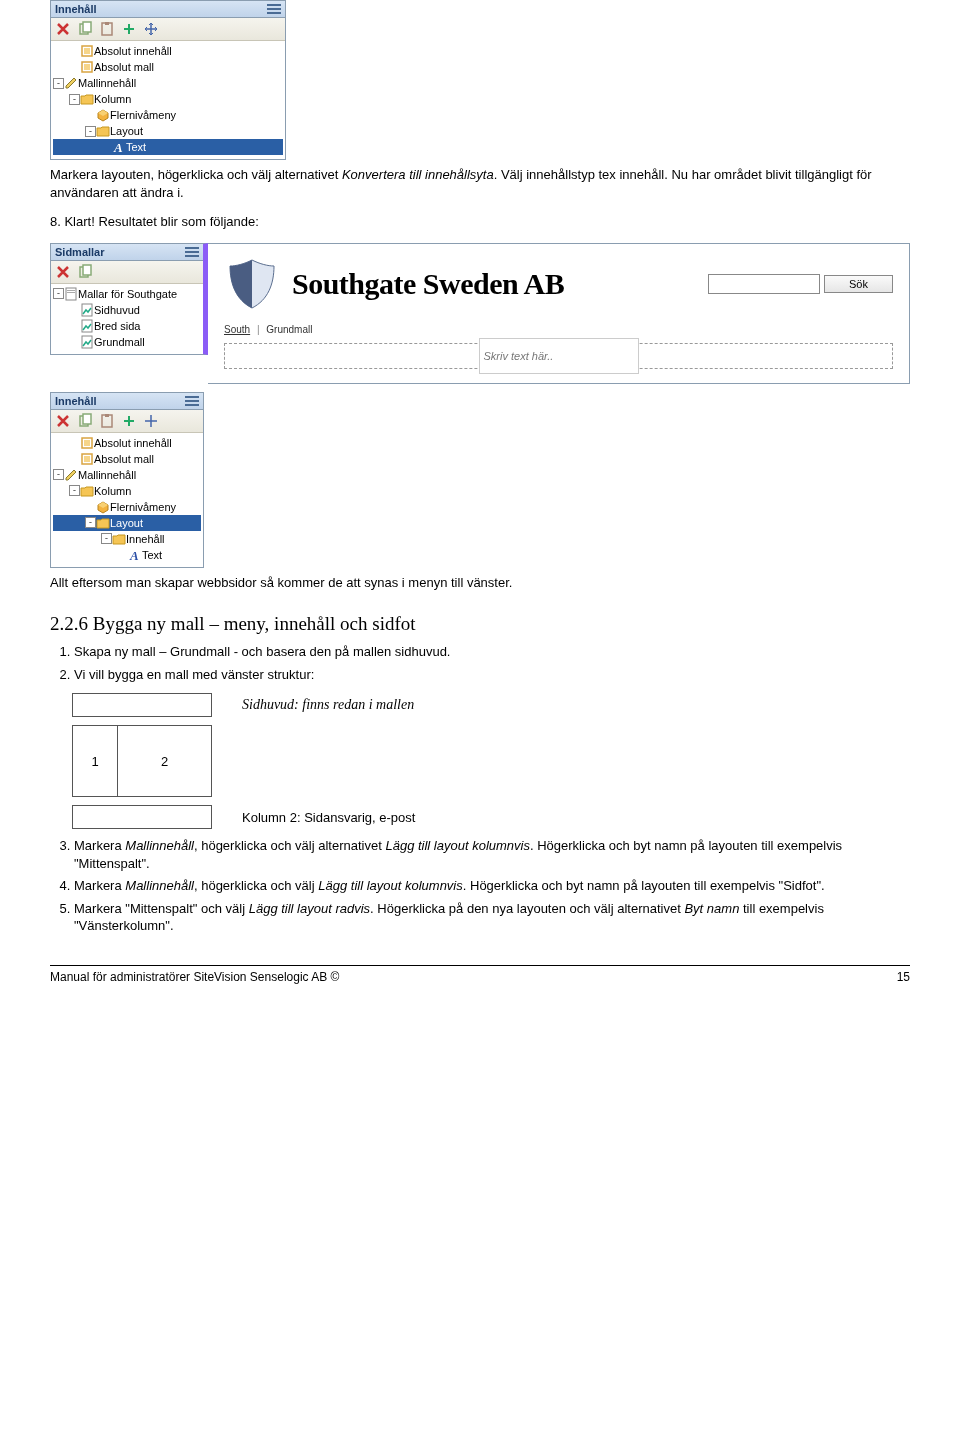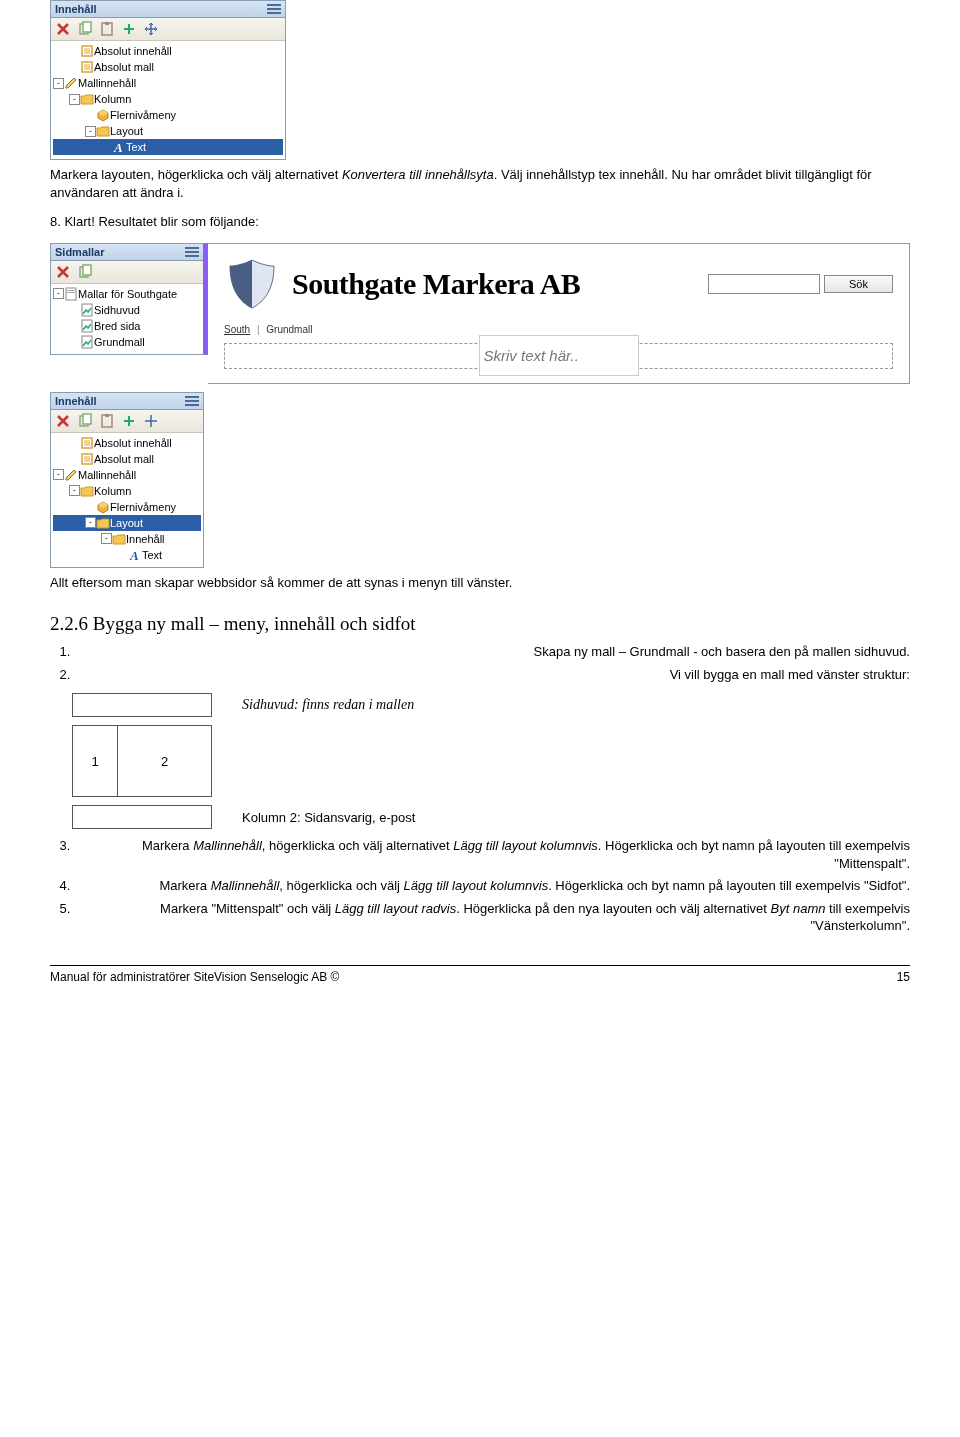--- a/index.html
+++ b/index.html
@@ -91,21 +91,21 @@
   }
   .tree-label { font-size: 11px; }
   
   .panel-innehall {
     width: 234px;
     margin: 0 0 6px 0;
   }
   
   .body-text { margin: 6px 0 12px 0; line-height: 1.35; }
   .italic { font-style: italic; }
-  .num-list { margin: 4px 0 10px 0; padding-left: 24px; text-align: right; }
+  .num-list { margin: 4px 0 10px 0; padding-left: 24px; }
   .num-list li { margin: 5px 0; line-height: 1.35; }
   h2.section-title {
     font-family: Georgia, 'Times New Roman', serif;
     font-weight: normal;
     font-size: 19px;
     color: #000;
     margin: 22px 0 8px 0;
   }
   
   .result-wrap {
@@ -169,21 +169,21 @@
     margin: 2px 16px 14px 16px;
     border: 1px dashed #999;
     height: 24px;
     display: flex;
     justify-content: center;
     align-items: center;
   }
   .ph-input {
     background: #fff;
     border: 1px solid #ccc;
-    font-size: 15px;
+    font-size: 11px;
     color: #777;
     padding: 11px 4px;
     width: 150px;
     font-style: italic;
   }
   
   .panel-innehall2 {
     width: 152px;
     margin-top: 8px;
   }
@@ -434,21 +434,21 @@
     </div>
 
     <div class="preview-pane">
       <div class="preview-area">
         <span class="shield">
           <svg viewBox="0 0 56 56">
             <path d="M28 4 C20 8 12 10 6 10 C6 28 12 44 28 52 C44 44 50 28 50 10 C44 10 36 8 28 4 Z" fill="#dfe6f2" stroke="#5b6e8f" stroke-width="1"></path>
             <path d="M28 4 C20 8 12 10 6 10 C6 28 12 44 28 52 Z" fill="#4a5d82"></path>
           </svg>
         </span>
-        <span class="preview-title">Southgate Markera AB</span>
+        <span class="preview-title">Southgate Sweden AB</span>
         <span class="preview-search">
           <span class="search-box"></span>
           <button class="search-btn">Sök</button>
         </span>
       </div>
       <div class="breadcrumbs">
         <span style="text-decoration:underline">South</span>
         <span class="sep">|</span>
         <span>Grundmall</span>
       </div>

